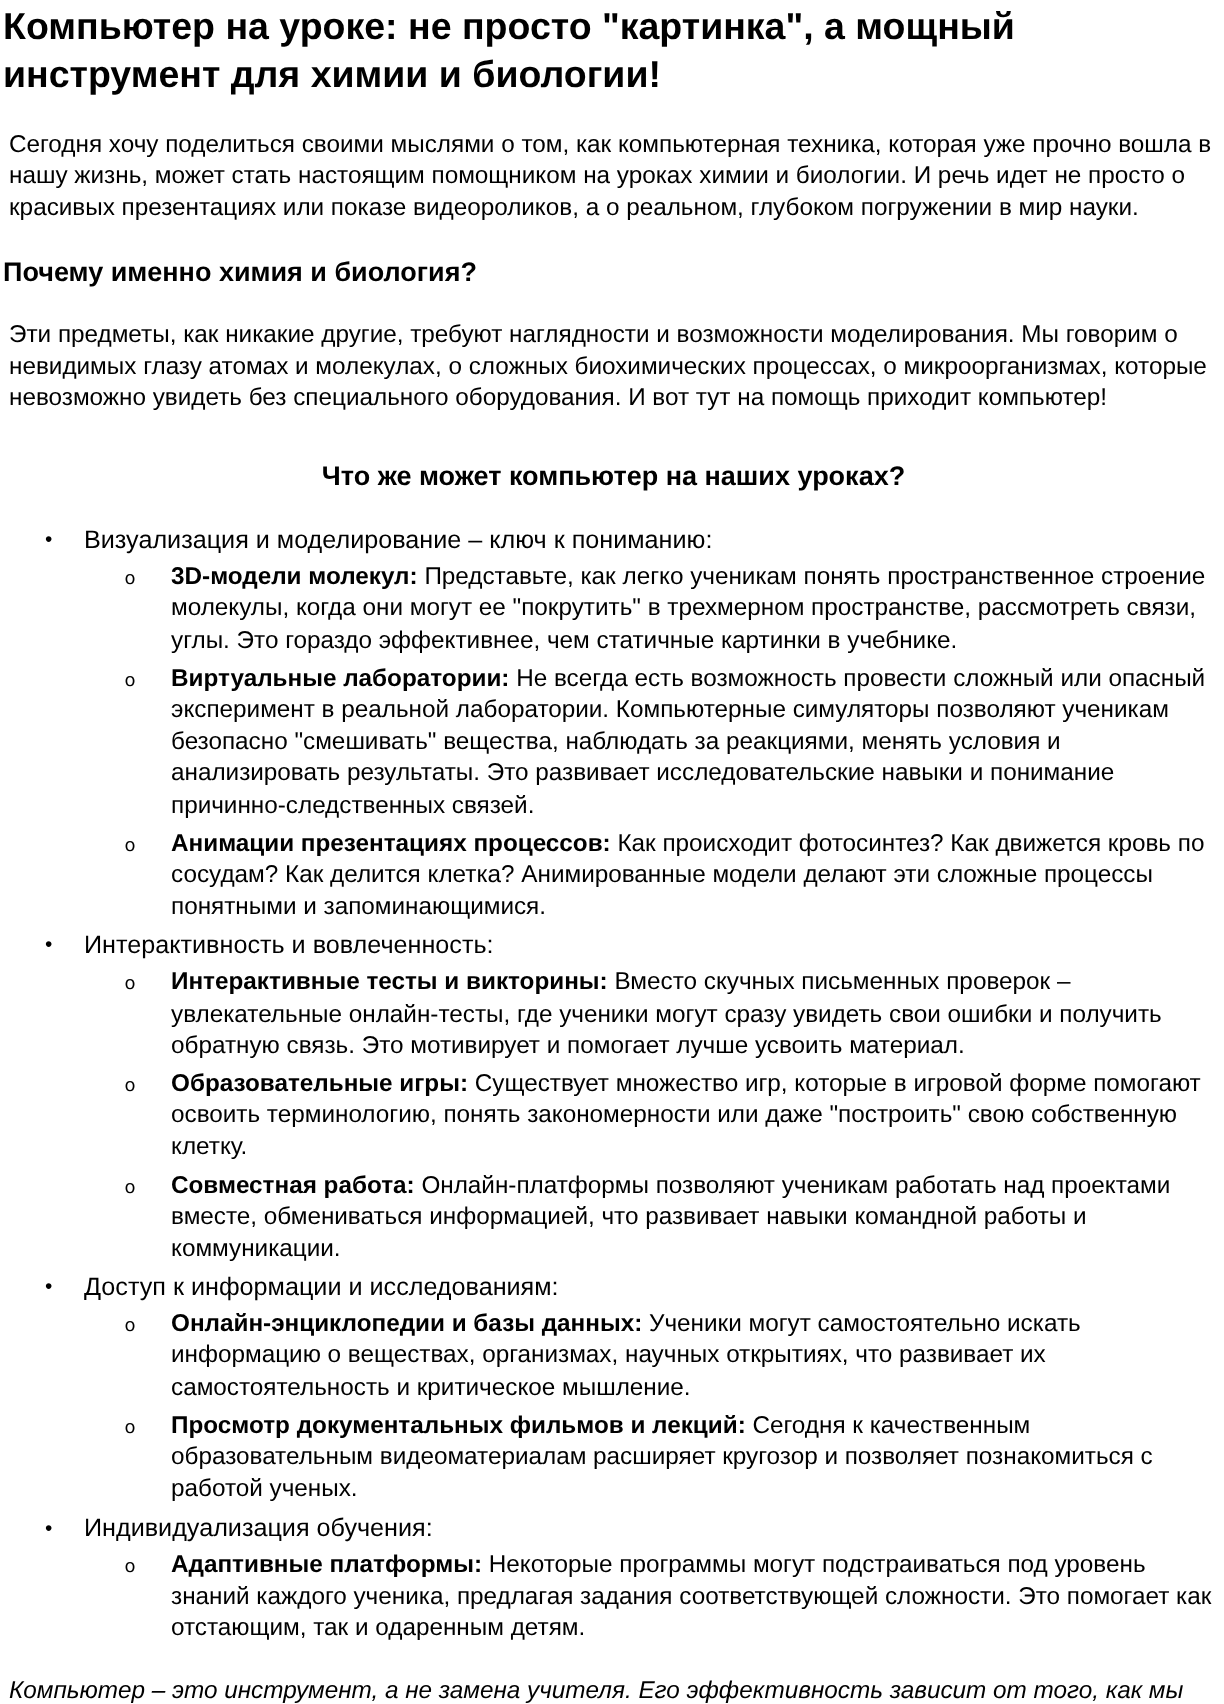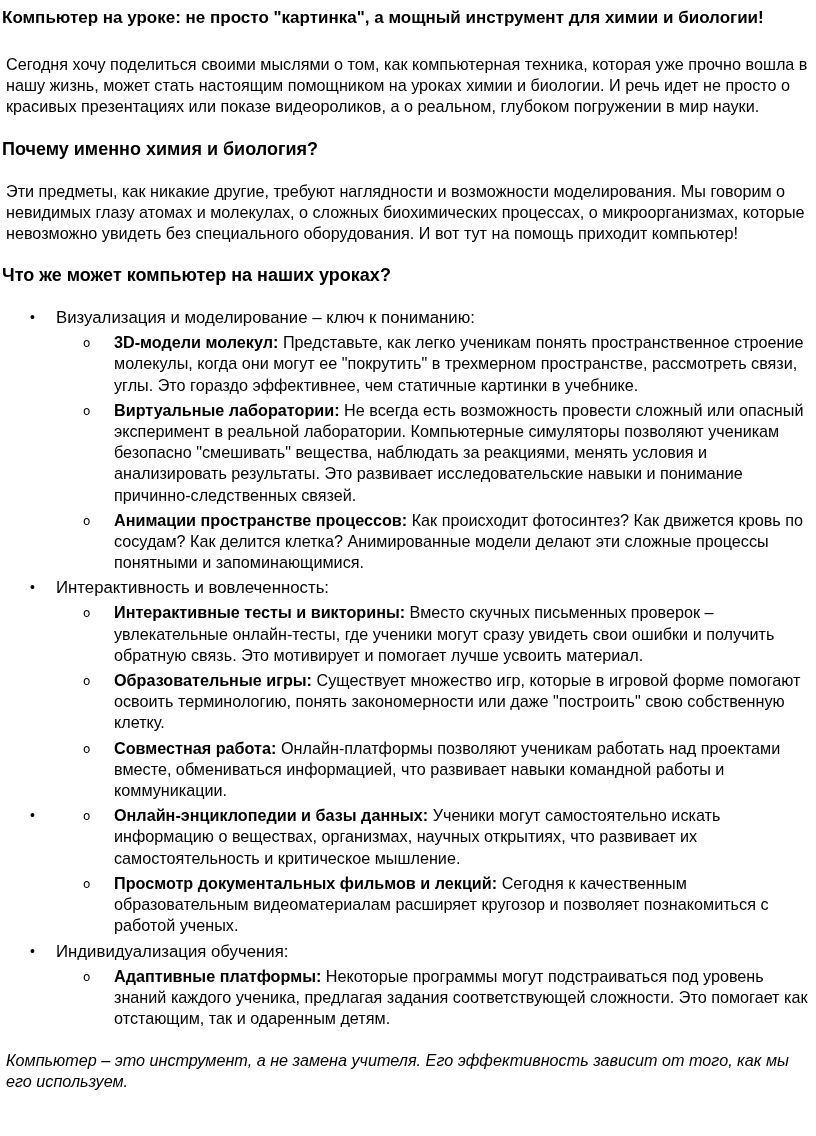--- a/index.html
+++ b/index.html
@@ -3,34 +3,34 @@
 <meta charset="utf-8">
 <style>
   html, body { margin: 0; padding: 0; background: #ffffff; }
   body {
     width: 816px; height: 1136px; overflow: hidden;
     font-family: "Liberation Sans", sans-serif;
     color: #000000;
   }
   .page { padding: 0 0 0 2px; }
   h1 {
-    font-size: 17px; font-weight: bold; line-height: 32px;
+    font-size: 25px; font-weight: bold; line-height: 32px;
     margin: 2px 0 0 0; letter-spacing: 0;
   }
   p, .li-text {
     font-size: 16.2px; line-height: 21.2px; margin: 4px;
   }
   .intro { margin-top: 20px; }
   h2 {
     font-size: 18px; font-weight: bold; line-height: 21px;
     margin: 0;
   }
   .h-why { margin-top: 21px; }
   .p-why { margin-top: 21px; }
-  .h-what { margin-top: 21px; }
+  .h-what { margin-top: 31px; text-align: center; }
   ul.main { list-style: none; margin: 21px 0 0 0; padding: 0; }
   ul.main > li { position: relative; padding-left: 54px; }
   .main-title { font-size: 16.8px; font-weight: normal; line-height: 21px; }
   .bullet {
     position: absolute; left: 28px; top: 0; font-size: 14px; line-height: 21px;
   }
   ul.sub { list-style: none; margin: 0; padding: 0; }
   ul.sub > li { position: relative; padding-left: 54px; }
   .sub-bullet {
     position: absolute; left: 27px; top: 1px; font-size: 12px; line-height: 21px;
@@ -60,21 +60,21 @@
         <li>
           <span class="sub-bullet">o</span>
           <div class="li-text"><b>3D-модели молекул:</b><span> Представьте, как легко ученикам понять пространственное строение молекулы, когда они могут ее "покрутить" в трехмерном пространстве, рассмотреть связи, углы. Это гораздо эффективнее, чем статичные картинки в учебнике.</span></div>
         </li>
         <li>
           <span class="sub-bullet">o</span>
           <div class="li-text"><b>Виртуальные лаборатории:</b><span> Не всегда есть возможность провести сложный или опасный эксперимент в реальной лаборатории. Компьютерные симуляторы позволяют ученикам безопасно "смешивать" вещества, наблюдать за реакциями, менять условия и анализировать результаты. Это развивает исследовательские навыки и понимание причинно-следственных связей.</span></div>
         </li>
         <li>
           <span class="sub-bullet">o</span>
-          <div class="li-text"><b>Анимации пространстве процессов:</b><span> Как происходит фотосинтез? Как движется кровь по сосудам? Как делится клетка? Анимированные модели делают эти сложные процессы понятными и запоминающимися.</span></div>
+          <div class="li-text"><b>Анимации презентациях процессов:</b><span> Как происходит фотосинтез? Как движется кровь по сосудам? Как делится клетка? Анимированные модели делают эти сложные процессы понятными и запоминающимися.</span></div>
         </li>
       </ul>
     </li>
 
     <li>
       <span class="bullet">•</span>
       <div class="main-title">Интерактивность и вовлеченность:</div>
       <ul class="sub">
         <li>
           <span class="sub-bullet">o</span>
@@ -86,20 +86,21 @@
         </li>
         <li>
           <span class="sub-bullet">o</span>
           <div class="li-text"><b>Совместная работа:</b><span> Онлайн-платформы позволяют ученикам работать над проектами вместе, обмениваться информацией, что развивает навыки командной работы и коммуникации.</span></div>
         </li>
       </ul>
     </li>
 
     <li>
       <span class="bullet">•</span>
+      <div class="main-title">Доступ к информации и исследованиям:</div>
       <ul class="sub">
         <li>
           <span class="sub-bullet">o</span>
           <div class="li-text"><b>Онлайн-энциклопедии и базы данных:</b><span> Ученики могут самостоятельно искать информацию о веществах, организмах, научных открытиях, что развивает их самостоятельность и критическое мышление.</span></div>
         </li>
         <li>
           <span class="sub-bullet">o</span>
           <div class="li-text"><b>Просмотр документальных фильмов и лекций:</b><span> Сегодня к качественным образовательным видеоматериалам расширяет кругозор и позволяет познакомиться с работой ученых.</span></div>
         </li>
       </ul>

